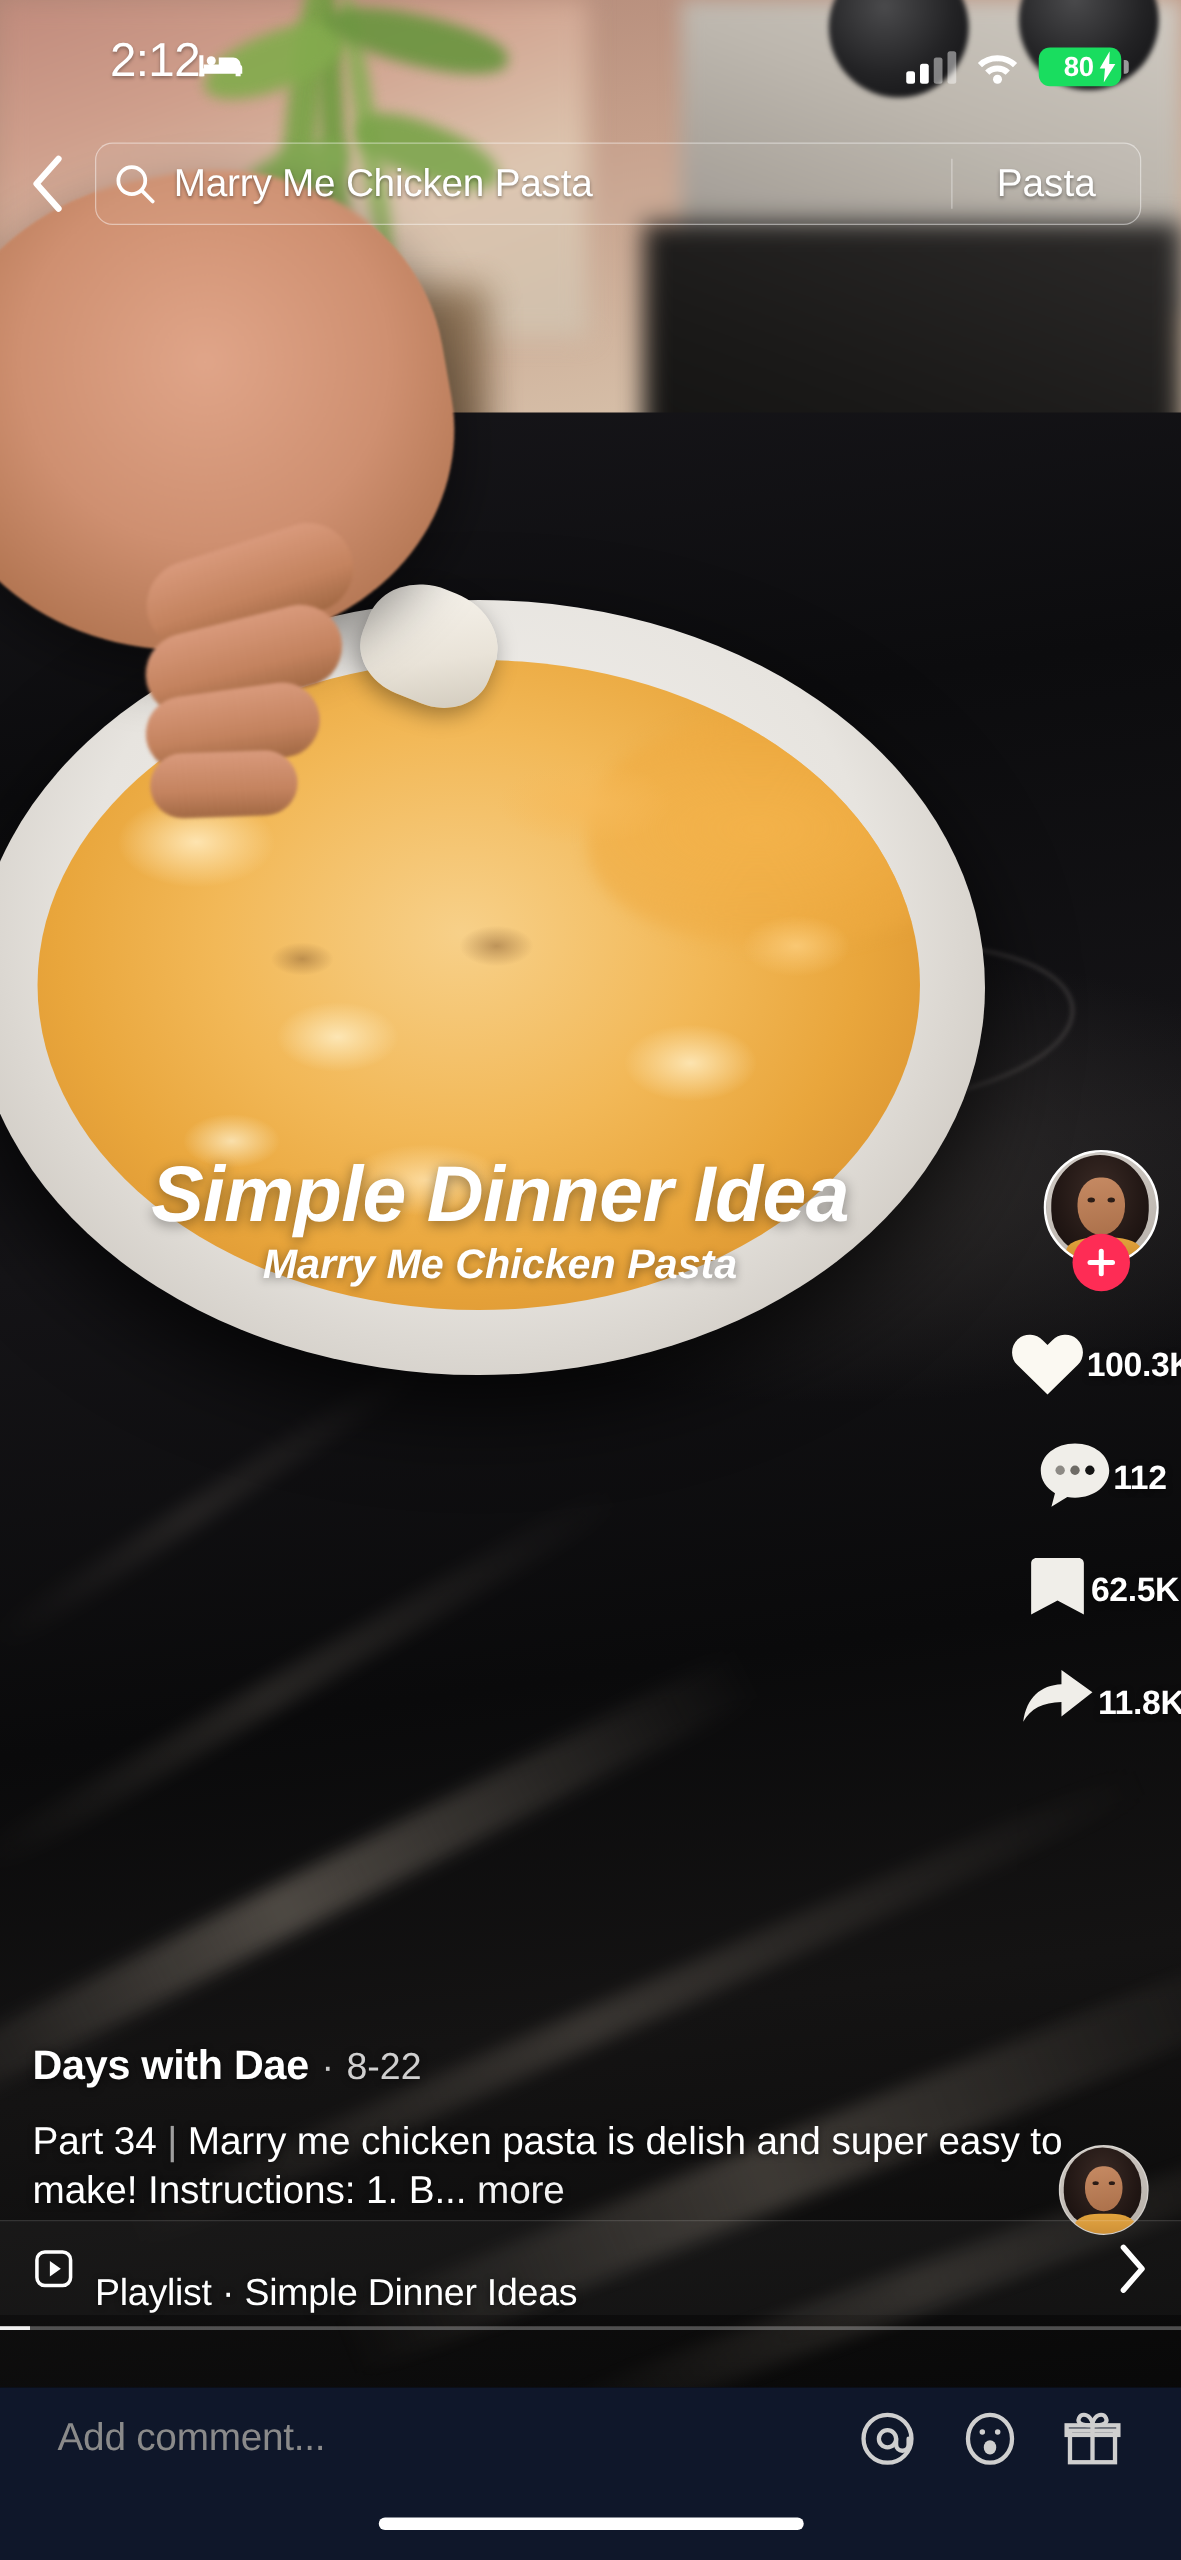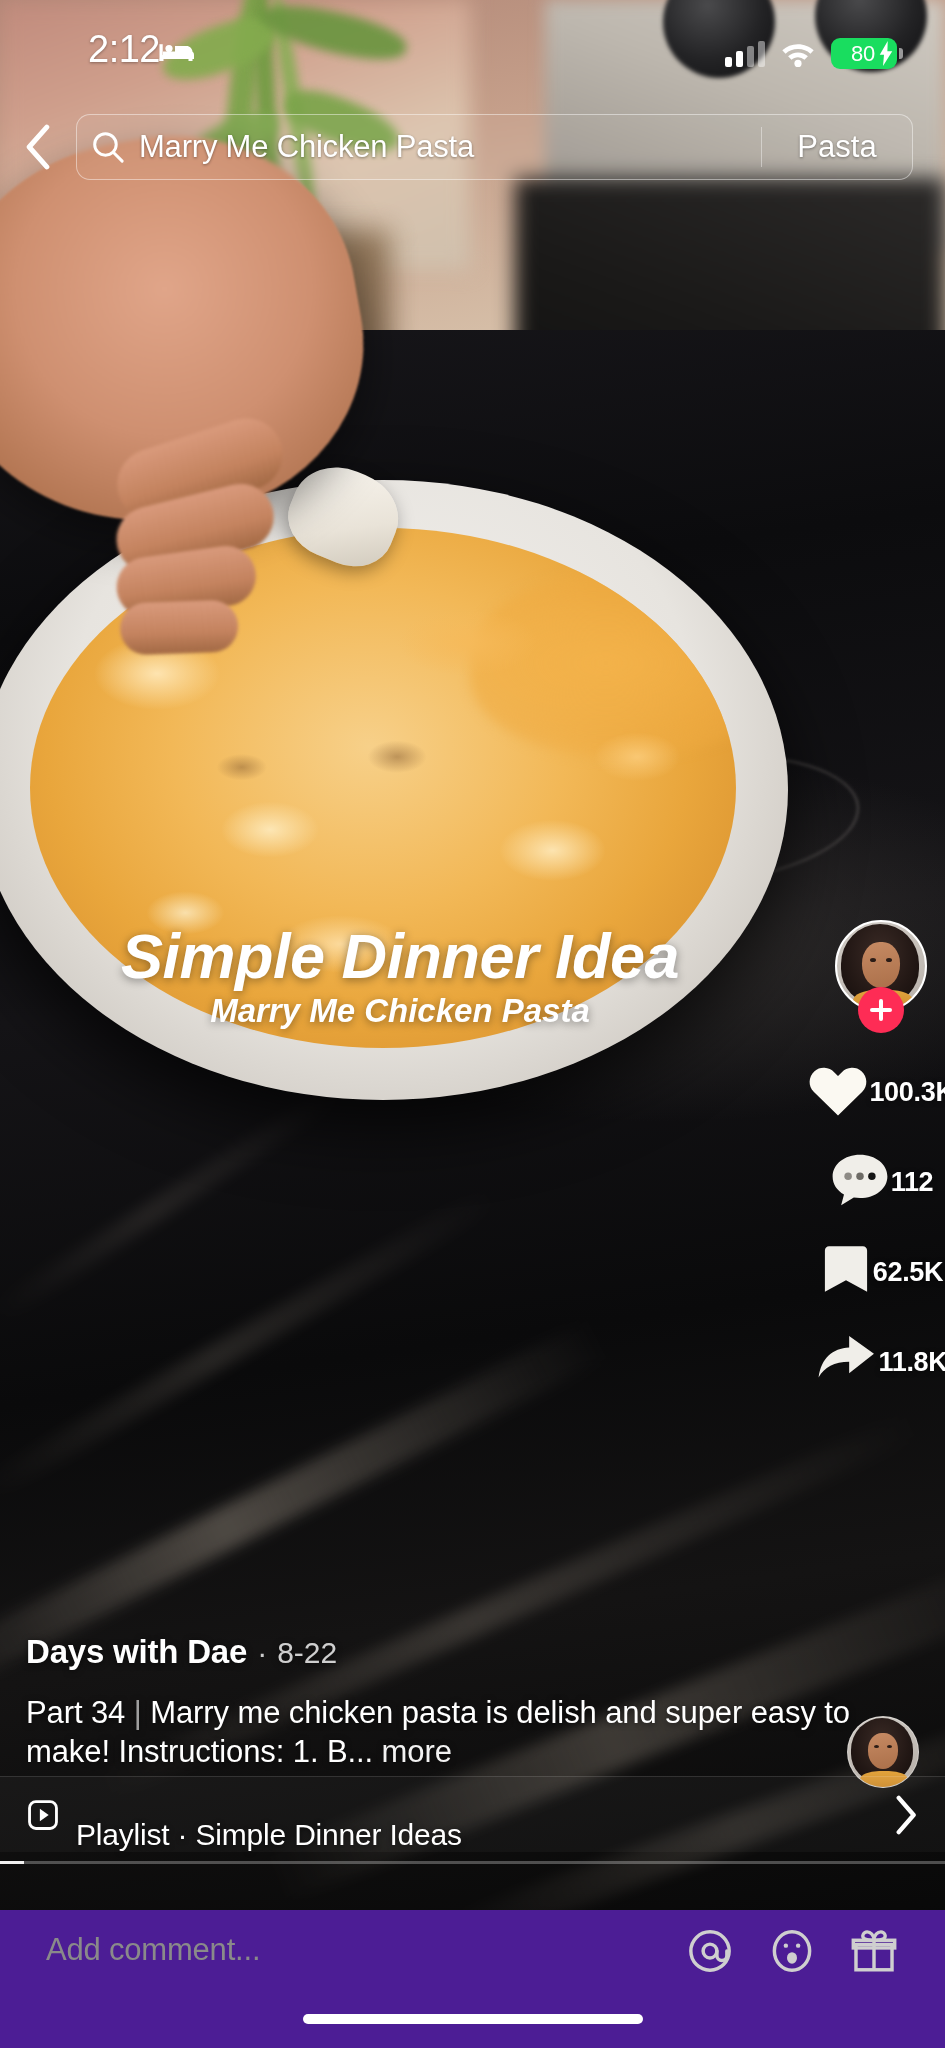--- a/index.html
+++ b/index.html
@@ -181,21 +181,21 @@
   .bars i { display:block; width:7px; background:#fff; border-radius:2px; }
   .bars i:nth-child(1){ height:10px; }
   .bars i:nth-child(2){ height:16px; }
   .bars i:nth-child(3){ height:21px; opacity:.45; }
   .bars i:nth-child(4){ height:26px; opacity:.45; }
   .batt {
     position:relative; width:66px; height:31px; border-radius:9px;
     background:#19dd5f; display:flex; align-items:center; justify-content:center;
     box-shadow:0 0 0 0 rgba(0,0,0,0);
   }
-  .batt .pct { font-size:22px; font-weight:400; color:#fff; letter-spacing:-.3px; margin-right:2px; }
+  .batt .pct { font-size:22px; font-weight:700; color:#fff; letter-spacing:-.3px; margin-right:2px; }
   .batt .bolt { position:absolute; right:3px; top:3px; }
   .batt::after {
     content:""; position:absolute; right:-6px; top:10px; width:4px; height:11px;
     background:rgba(255,255,255,.55); border-radius:0 3px 3px 0;
   }
 
   
   .searchrow {
     position:absolute; left:0; top:108px; width:945px; height:78px;
     display:flex; align-items:center; z-index:40;
@@ -328,21 +328,21 @@
   
   .progress-track {
     position:absolute; left:0; bottom:46px; width:945px; height:3px;
     background:rgba(255,255,255,.28); z-index:31;
   }
   .progress-fill { height:100%; width:2.5%; background:rgba(255,255,255,.92); }
 
   
   .commentbar {
     position:absolute; left:0; bottom:0; width:945px; height:138px;
-    background:#4c1d95; display:flex; align-items:flex-start; z-index:45;
+    background:#0f172a; display:flex; align-items:flex-start; z-index:45;
   }
   .add-comment {
     margin:22px 0 0 46px; color:#8a8a8a; font-size:31px; letter-spacing:-.2px;
     cursor:text;
   }
   .cb-icons {
     position:absolute; right:48px; top:18px; display:flex; align-items:center; gap:36px;
   }
   .cb-icons > span { cursor:pointer; }
   .home-indicator {

